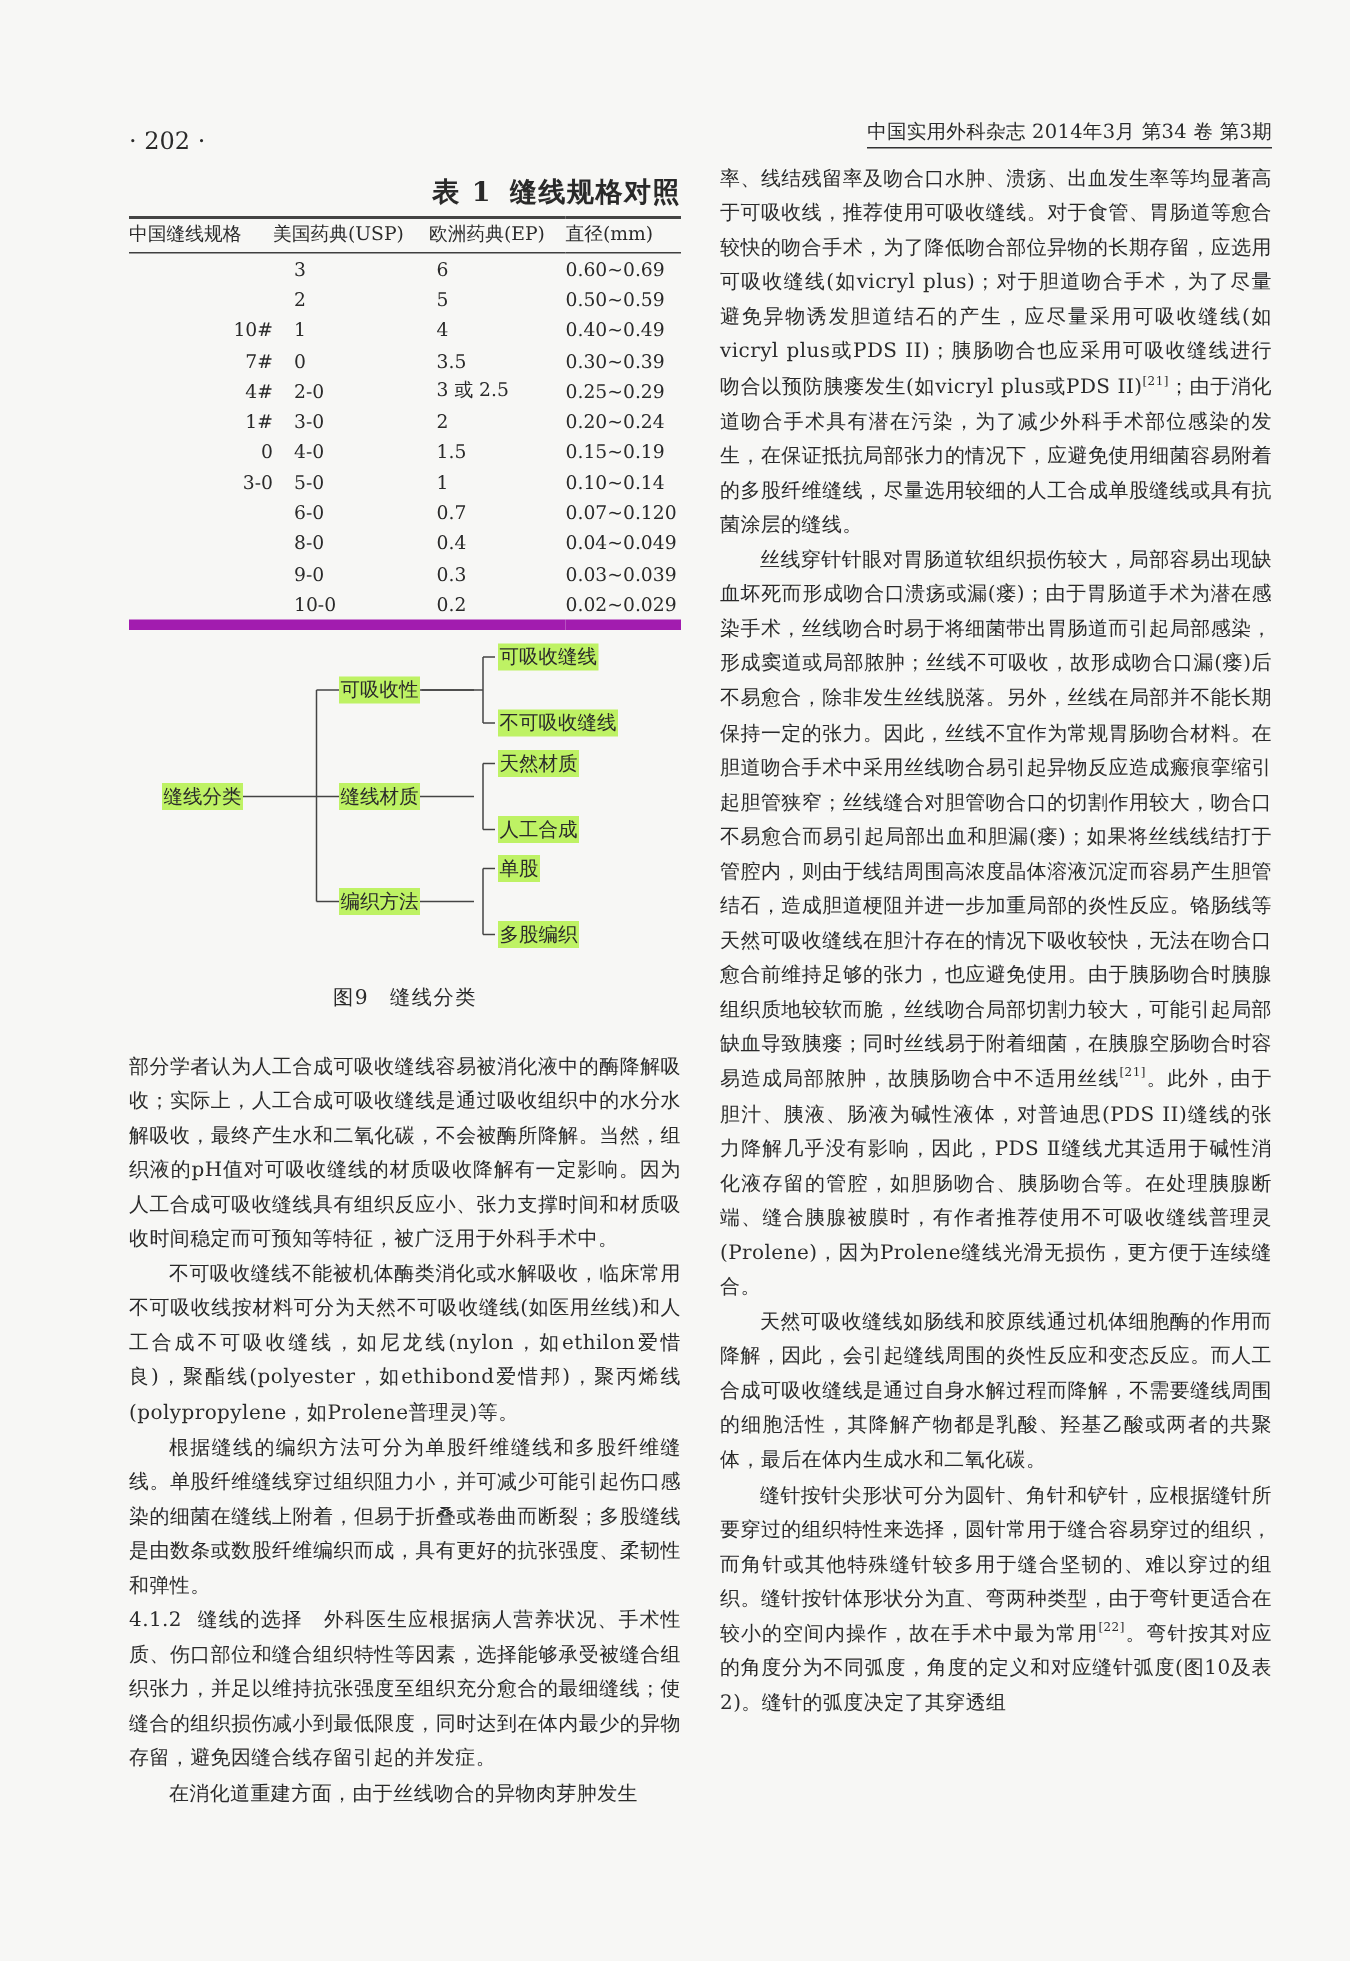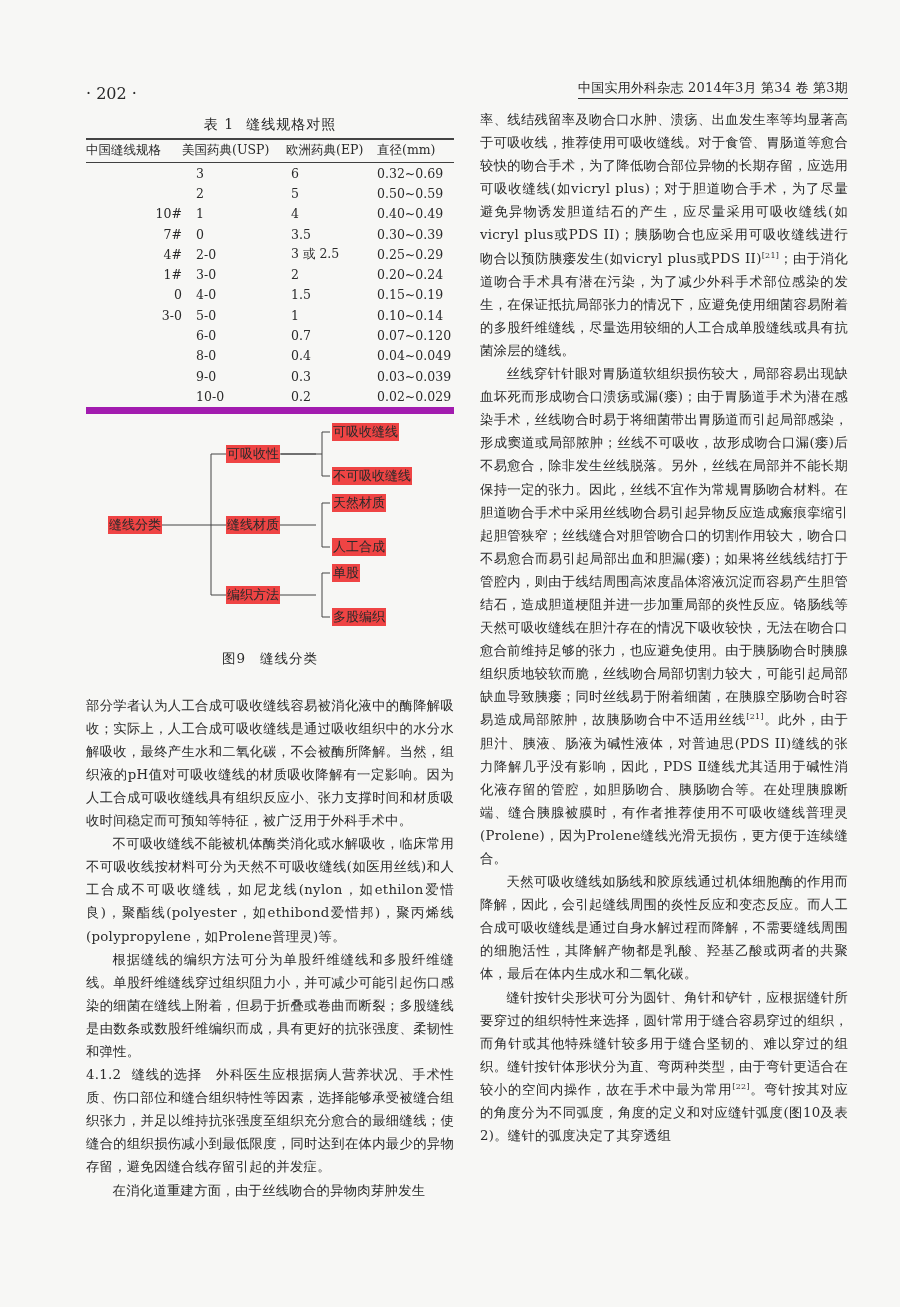--- a/index.html
+++ b/index.html
@@ -8,33 +8,33 @@
     font-family: "DejaVu Serif", "Liberation Serif", serif; color: #2a2a2a;
   }
   .page-num { position: absolute; left: 86px; top: 84px; font-size: 16px; }
   .running-header {
     position: absolute; right: 52px; top: 79px; font-size: 13px;
     border-bottom: 1px solid #333; padding-bottom: 1px; letter-spacing: 0.2px;
   }
   .col { position: absolute; top: 108px; width: 368px; }
   .col-left { left: 86px; }
   .col-right { left: 480px; top: 108px; }
-  .table-title { text-align: center; font-size: 14px; font-weight: normal; margin: 8px 0 4px; letter-spacing: 1px; }
+  .table-title { text-align: right; font-size: 18px; font-weight: bold; margin: 8px 0 4px; letter-spacing: 1px; }
   .table-title .sp { display:inline-block; width: 12px; }
   table.spec { width: 100%; border-collapse: collapse; font-size: 12.5px; }
   table.spec th { font-weight: normal; text-align: left; padding: 2px 0 3px; border-top: 2px solid #444; border-bottom: 1px solid #404040; white-space: nowrap; }
   table.spec td { padding: 0; height: 20.3px; }
   table.spec tr:last-child td { border-bottom: 7px solid #a21caf; }
   table.spec td.c0 { padding-left: 8px; width: 80px; text-align: right; }
   table.spec td.c1 { padding-left: 14px; width: 82px; }
   table.spec td.c2 { padding-left: 5px; width: 86px; }
   table.spec th.h0 { width: 96px; } table.spec th.h1 { width: 104px; } table.spec th.h2 { width: 90px; }
   .diagram { position: relative; height: 220px; margin-top: 14px; font-size: 13px; }
   .diagram svg { position: absolute; left: 0; top: 0; }
-  .dlabel { position: absolute; background: #ef4444; padding: 0 1px; white-space: nowrap; }
+  .dlabel { position: absolute; background: #bef264; padding: 0 1px; white-space: nowrap; }
   .fig-caption { text-align: center; font-size: 13.5px; margin-top: 2px; letter-spacing: 1px; }
   .fig-caption .sp { display:inline-block; width: 14px; }
   .para { font-size: 13.3px; line-height: 23.1px; text-align: justify; margin: 0; letter-spacing: 0.3px; }
   .indent { text-indent: 2em; }
   .heading-num { display: inline-block; margin-right: 10px; }
   .heading-title { margin-right: 14px; }
   sup { font-size: 8px; vertical-align: super; line-height: 0; }
 </style>
 </head>
 <body>
@@ -53,21 +53,21 @@
         <th class="h1">美国药典(USP)</th>
         <th class="h2">欧洲药典(EP)</th>
         <th>直径(mm)</th>
       </tr>
     </thead>
     <tbody id="spec-body">
         <tr>
           <td class="c0"></td>
           <td class="c1">3</td>
           <td class="c2">6</td>
-          <td class="c3">0.32~0.69</td>
+          <td class="c3">0.60~0.69</td>
         </tr>
         <tr>
           <td class="c0"></td>
           <td class="c1">2</td>
           <td class="c2">5</td>
           <td class="c3">0.50~0.59</td>
         </tr>
         <tr>
           <td class="c0">10#</td>
           <td class="c1">1</td>

